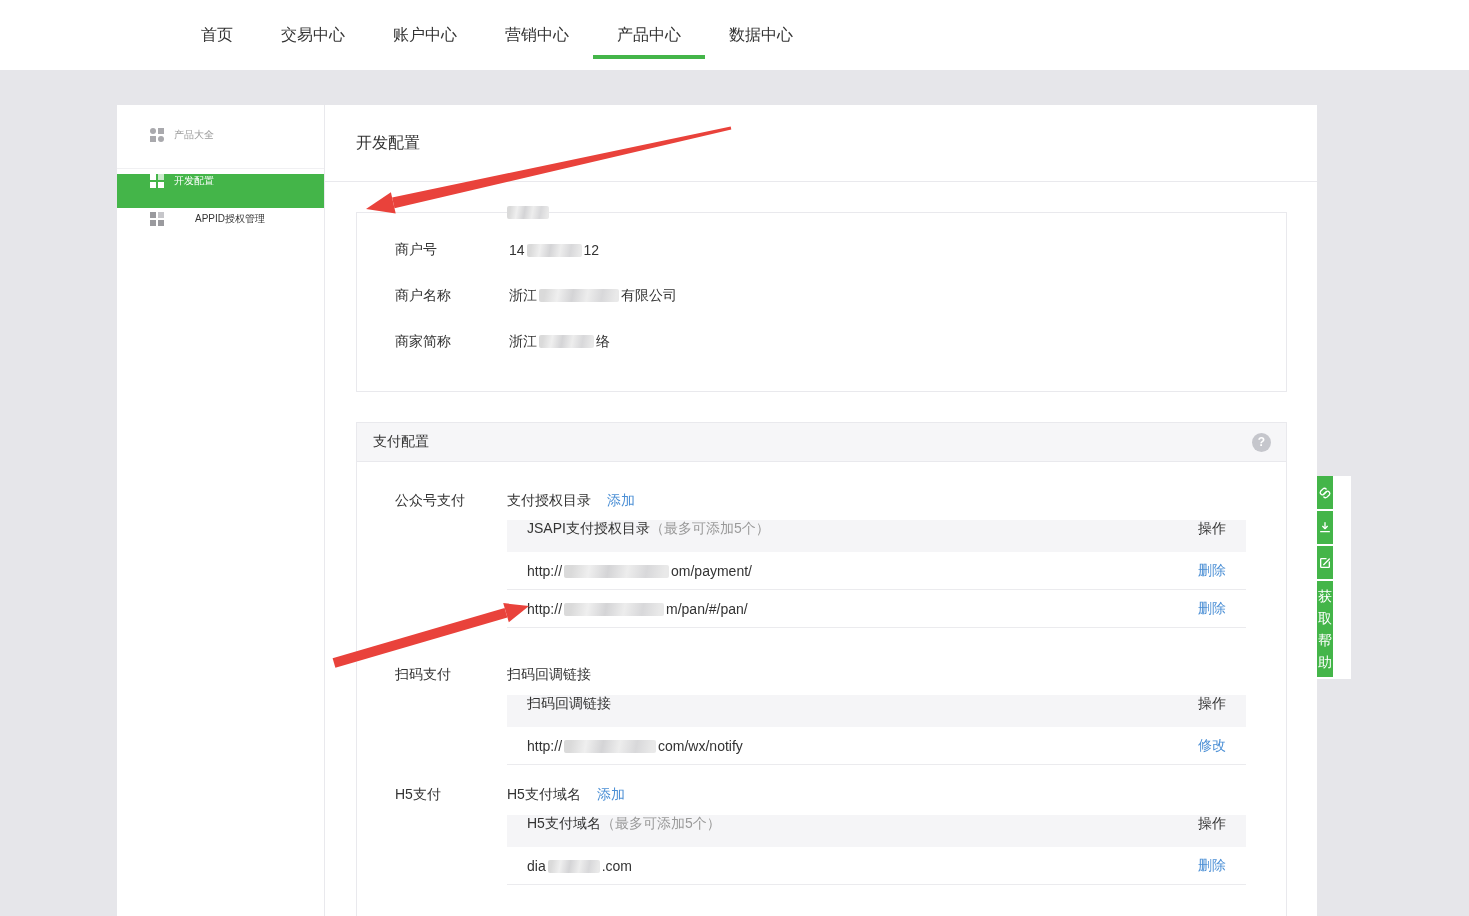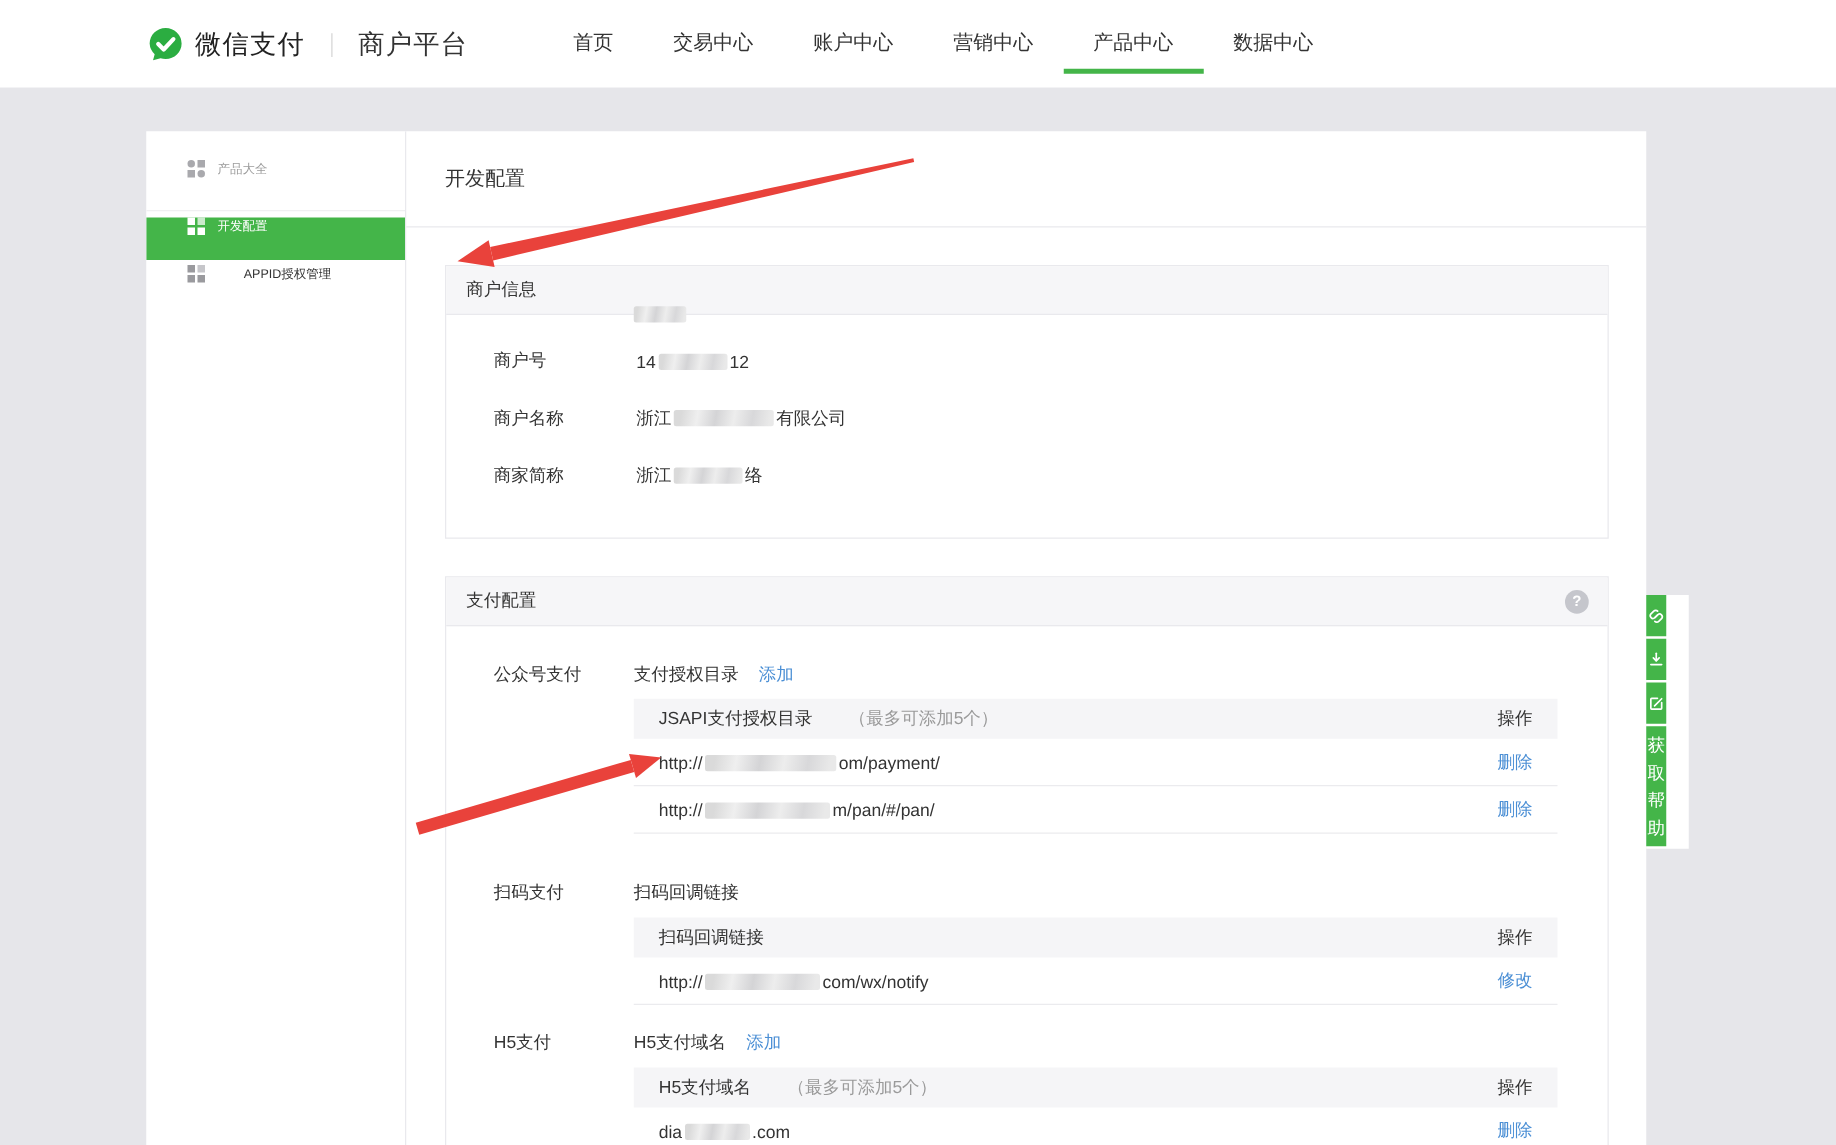--- a/index.html
+++ b/index.html
@@ -53,21 +53,21 @@
     filter:blur(.5px); }
   .censor-blob { position:absolute; left:148px; top:-7px; width:42px; height:13px; }
 
   .pay-body { padding-bottom:40px; }
   .pay-row { display:flex; align-items:flex-start; line-height:20px; }
   .pay-label { width:112px; margin-left:38px; flex:none; }
   .add-link { margin-left:16px; cursor:pointer; }
   .link-blue { color:#4b8fd5; }
 
   .url-table { margin-left:150px; margin-top:10px; width:739px; }
-  .t-head { height:32px; background:#f5f5f7; display:flex; align-items:center; padding:0 20px;gap:29px; }
+  .t-head { height:32px; background:#f5f5f7; display:flex; padding:0 20px; }
   .t-note { color:#9a9a9a; }
   .t-right { margin-left:auto; }
   .t-row { height:38px; display:flex; align-items:center; padding:0 20px; border-bottom:1px solid #ebebee; }
   .t-row .action { margin-left:auto; cursor:pointer; }
 
   .mt28{margin-top:28px;} .mt36{margin-top:36px;} .mt26{margin-top:19px;} .mt11{margin-top:11px;}
 
   
   .float-bar { position:absolute; left:1317px; top:476px; width:34px; background:#fff; z-index:6; }
   .fbtn { width:16px; height:33px; margin-bottom:2px; background:#44b549; color:#fff; display:flex; align-items:center; justify-content:center; cursor:pointer; }
@@ -75,29 +75,20 @@
   .fbtn.helpbtn { height:96px; }
   .fbtn.helpbtn span { display:block; width:15px; font-size:14px; line-height:22px; word-break:break-all; text-align:center; }
 
   
   .arrows { position:absolute; left:0; top:0; z-index:5; pointer-events:none; }
 </style>
 </head>
 <body>
 
 <div class="topbar">
-  <div class="logo">
-    <svg viewBox="0 0 40 40">
-      <path fill="#2bad41" d="M20 3a16.4 16.4 0 0 1 16.5 16.1c0 8.9-7.4 16.1-16.5 16.1-1.8 0-3.6-.3-5.2-.8L7 36.5l1.7-6.4A15.9 15.9 0 0 1 3.5 19.1C3.5 10.2 10.9 3 20 3z"></path>
-      <path fill="none" stroke="#fff" stroke-width="4.4" stroke-linecap="round" stroke-linejoin="round" d="M12.4 19.6l5.6 5.6 10-10.6"></path>
-    </svg>
-    <span class="brand">微信支付</span>
-    <span class="logo-sep">｜</span>
-    <span class="platform">商户平台</span>
-  </div>
   <div class="nav">
     <div class="nav-item">首页</div>
     <div class="nav-item">交易中心</div>
     <div class="nav-item">账户中心</div>
     <div class="nav-item">营销中心</div>
     <div class="nav-item active">产品中心</div>
     <div class="nav-item">数据中心</div>
   </div>
 </div>
 
@@ -133,23 +124,20 @@
       <span>APPID授权管理</span>
     </div>
   </div>
 
   <div class="content">
     <div class="content-header">
       <span>开发配置</span>
     </div>
 
     <div class="panel">
-      <div class="panel-head">
-        <span>商户信息</span>
-      </div>
       <div class="merchant-body">
         <span class="censor censor-blob"></span>
         <div class="m-row">
           <span class="m-label">商户号</span>
           <span class="m-value"><span>14</span><span class="censor" style="width:55px"></span><span>12</span></span>
         </div>
         <div class="m-row">
           <span class="m-label">商户名称</span>
           <span class="m-value"><span>浙江</span><span class="censor" style="width:80px"></span><span>有限公司</span></span>
         </div>

